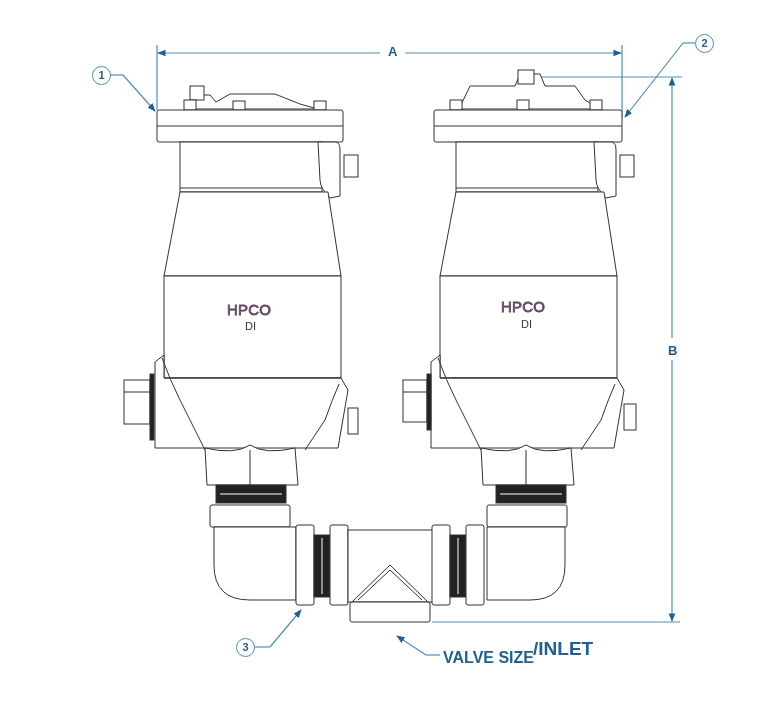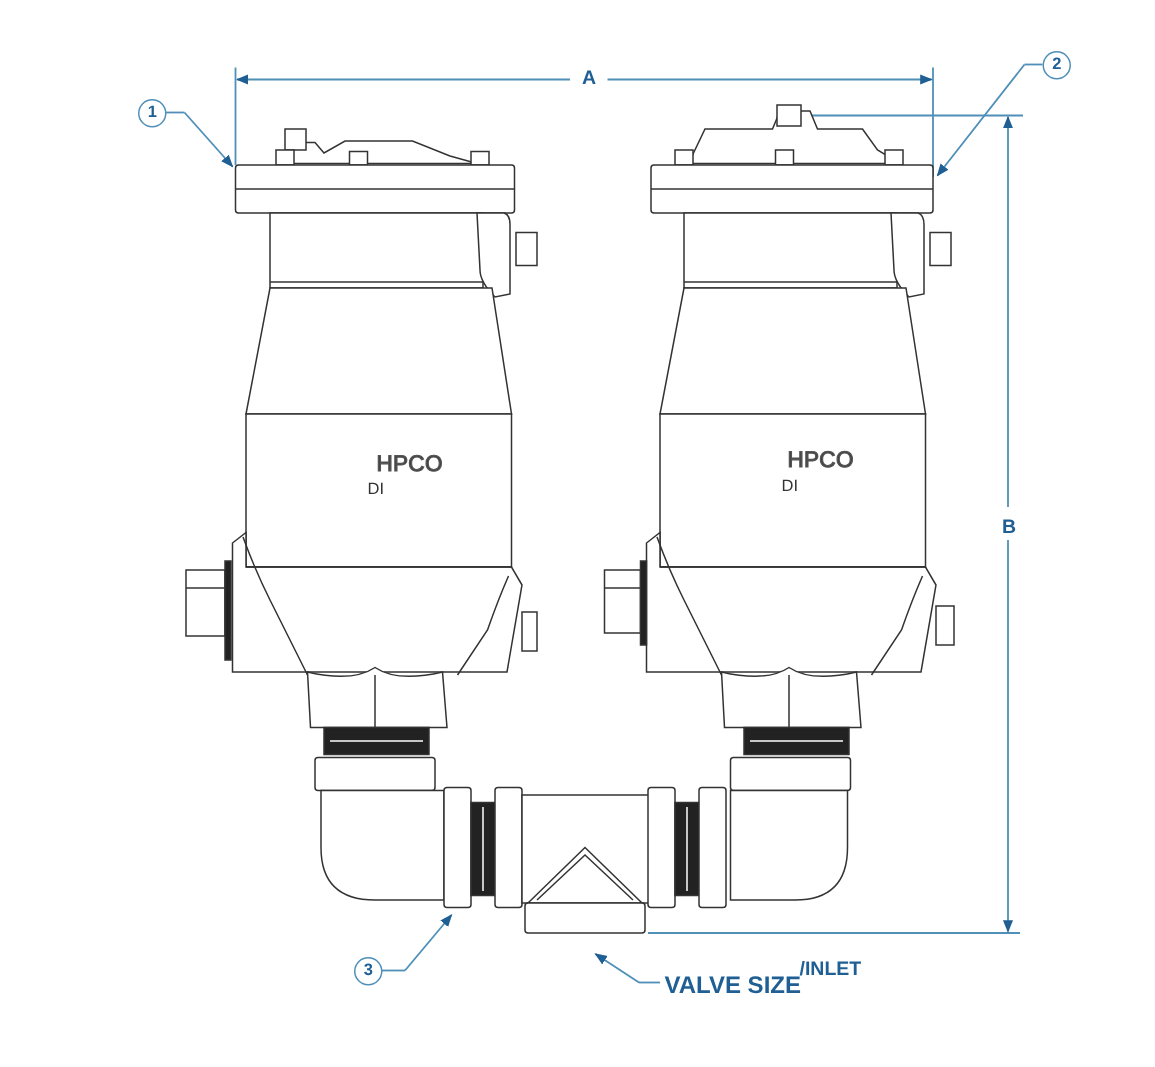--- a/index.html
+++ b/index.html
@@ -6,22 +6,22 @@
   #stage{position:relative;width:770px;height:711px;background:#fff;overflow:hidden;font-family:"Liberation Sans",sans-serif;}
   svg{position:absolute;left:0;top:0;}
   .lbl{position:absolute;color:#1f5f94;font-weight:bold;font-family:"Liberation Sans",sans-serif;}
   .dimA{left:388px;top:44px;font-size:13px;}
   .dimB{left:668px;top:343px;font-size:13px;}
   .callout{position:absolute;width:17px;height:17px;border:1.3px solid #4f8fb8;border-radius:50%;color:#1f5f94;font-size:11px;font-weight:bold;text-align:center;line-height:17px;background:#fff;}
   .c1{left:92px;top:66px;}
   .c2{left:695px;top:34px;}
   .c3{left:236px;top:638px;}
   .valvesize{position:absolute;left:443px;top:649px;font-size:16px;font-weight:bold;color:#1f5f94;}
-  .inlet{position:absolute;left:533px;top:638px;font-size:13px;font-weight:bold;color:#1f5f94;}
-  .brand{position:absolute;font-size:15px;color:#404040;-webkit-text-stroke:0.8px #555;font-family:"Liberation Sans",sans-serif;letter-spacing:0.2px;margin-left:24px;}
+  .inlet{position:absolute;left:533px;top:638px;font-size:19px;font-weight:bold;color:#1f5f94;}
+  .brand{position:absolute;font-size:15px;color:#a21caf;-webkit-text-stroke:0.8px #555;font-family:"Liberation Sans",sans-serif;letter-spacing:0.2px;}
   .mat{position:absolute;font-size:11px;font-weight:normal;color:#333;font-family:"Liberation Sans",sans-serif;}
   .b1{left:227px;top:301px;} .m1{left:245px;top:320px;}
   .b2{left:501px;top:298px;} .m2{left:521px;top:318px;}
 </style>
 </head>
 <body>
 
 <div id="stage">
 <svg width="770" height="711" viewBox="0 0 770 711">
   <defs>

